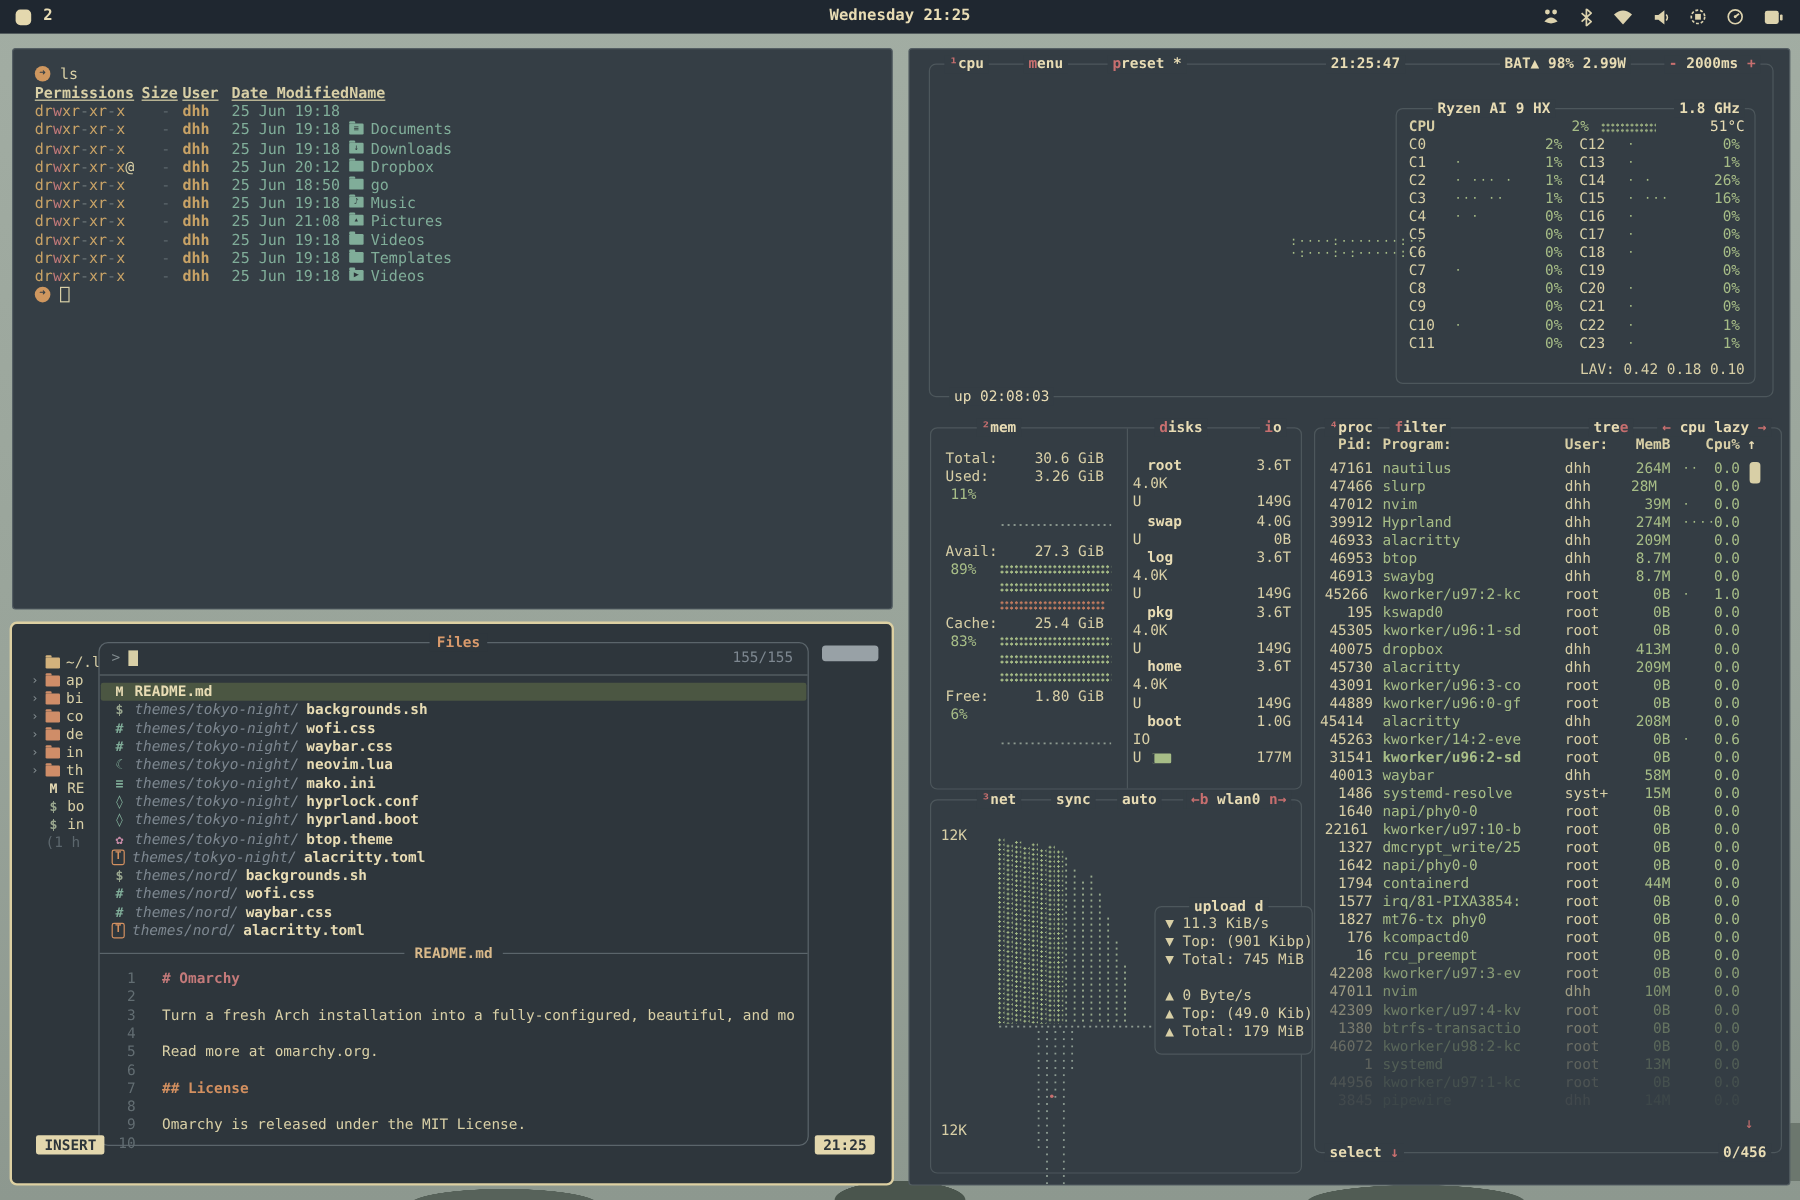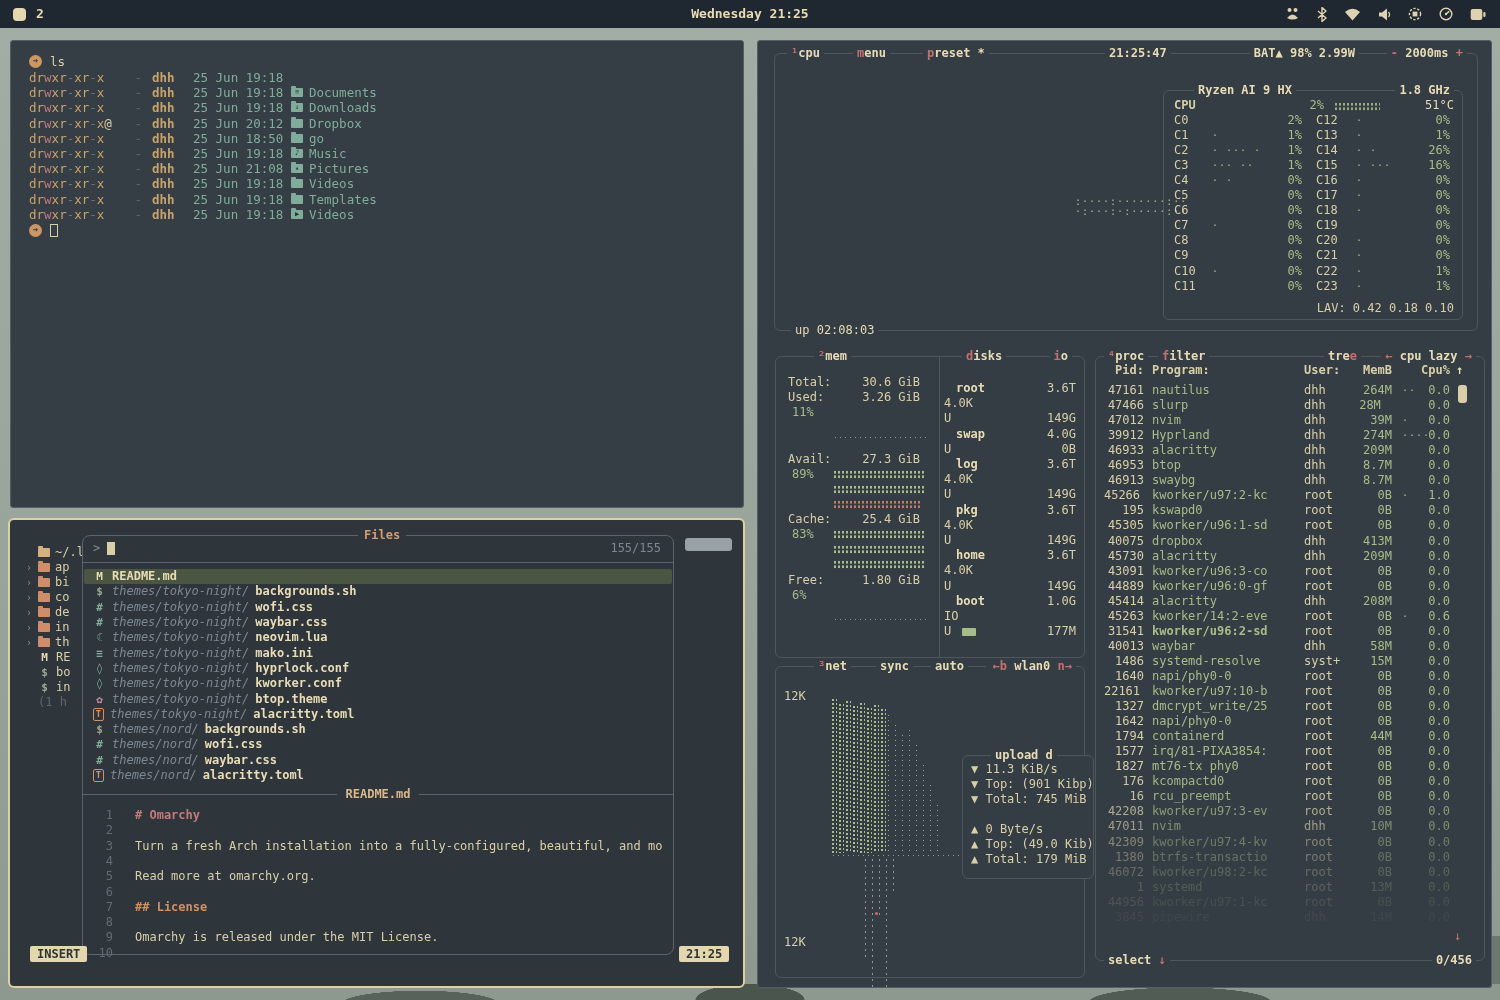--- a/index.html
+++ b/index.html
@@ -127,20 +127,27 @@
       </svg>
   </div>
 </div>
 
 <div class="abs win-term">
   <div class="term-inner">
     <div class="prow">
       <span class="pr-ico">➜</span>
       <span>ls</span>
     </div>
+    <div class="lsgrid hd">
+        <div><span>Permissions</span></div>
+        <div style="padding-left: 0px;"><span>Size</span></div>
+        <div><span>User</span></div>
+        <div><span>Date Modified</span></div>
+        <div><span>Name</span></div>
+      </div>
     <div>
         <div class="lsgrid">
           <div><span class="c-g">d</span><span class="c-g">r</span><span class="c-w">w</span><span class="c-g">x</span><span class="c-g">r</span><span class="c-d">-</span><span class="c-g">x</span><span class="c-g">r</span><span class="c-d">-</span><span class="c-g">x</span></div>
           <div class="cell-size">-</div>
           <div class="cell-user">dhh</div>
           <div class="cell-date">25 Jun 19:18</div>
         </div>
         <div class="lsgrid">
           <div><span class="c-g">d</span><span class="c-g">r</span><span class="c-w">w</span><span class="c-g">x</span><span class="c-g">r</span><span class="c-d">-</span><span class="c-g">x</span><span class="c-g">r</span><span class="c-d">-</span><span class="c-g">x</span></div>
           <div class="cell-size">-</div>
@@ -345,21 +352,21 @@
           <span class="fname">mako.ini</span>
         </div>
         <div class="pitem" style="top: 124.8px;">
           <span class="mini" style="color: var(--teal);">◊</span>
           <span class="path">themes/tokyo-night/</span>
           <span class="fname">hyprlock.conf</span>
         </div>
         <div class="pitem" style="top: 140.1px;">
           <span class="mini" style="color: var(--teal);">◊</span>
           <span class="path">themes/tokyo-night/</span>
-          <span class="fname">kworker.conf</span>
+          <span class="fname">hyprland.boot</span>
         </div>
         <div class="pitem" style="top: 155.4px;">
           <span class="mini" style="color: var(--pink);">✿</span>
           <span class="path">themes/tokyo-night/</span>
           <span class="fname">btop.theme</span>
         </div>
         <div class="pitem" style="top: 170.7px;">
           <span class="mini" style="color: var(--orange); border: 1px solid var(--orange); width: 11px; font-size: 9px; line-height: 11px; border-radius: 2px;">T</span>
           <span class="path">themes/tokyo-night/</span>
           <span class="fname">alacritty.toml</span>
@@ -743,21 +750,21 @@
           <span class="pc grn" style="left: 310px; width: 44px; text-align: right;">0.0</span>
         </div>
         <div class="procrow" style="top: 221.65px; opacity: 1;">
           <span class="pc crm" style="left: 4px; width: 44px; text-align: right;">44889</span>
           <span class="pc grn" style="left: 56px;">kworker/u96:0-gf</span>
           <span class="pc crm" style="left: 208px;">root</span>
           <span class="pc grn" style="left: 252px; width: 44px; text-align: right;">0B</span>
           <span class="pc grn" style="left: 310px; width: 44px; text-align: right;">0.0</span>
         </div>
         <div class="procrow" style="top: 236.7px; opacity: 1;">
-          <span class="pc crm" style="left: 4px; width: 44px; text-align: right;">45414</span>
+          <span class="pc crm" style="left: 4px; width: 44px; text-align: left;">45414</span>
           <span class="pc grn" style="left: 56px;">alacritty</span>
           <span class="pc crm" style="left: 208px;">dhh</span>
           <span class="pc grn" style="left: 252px; width: 44px; text-align: right;">208M</span>
           <span class="pc grn" style="left: 310px; width: 44px; text-align: right;">0.0</span>
         </div>
         <div class="procrow" style="top: 251.75px; opacity: 1;">
           <span class="pc crm" style="left: 4px; width: 44px; text-align: right;">45263</span>
           <span class="pc grn" style="left: 56px;">kworker/14:2-eve</span>
           <span class="pc crm" style="left: 208px;">root</span>
           <span class="pc grn" style="left: 252px; width: 44px; text-align: right;">0B</span>

